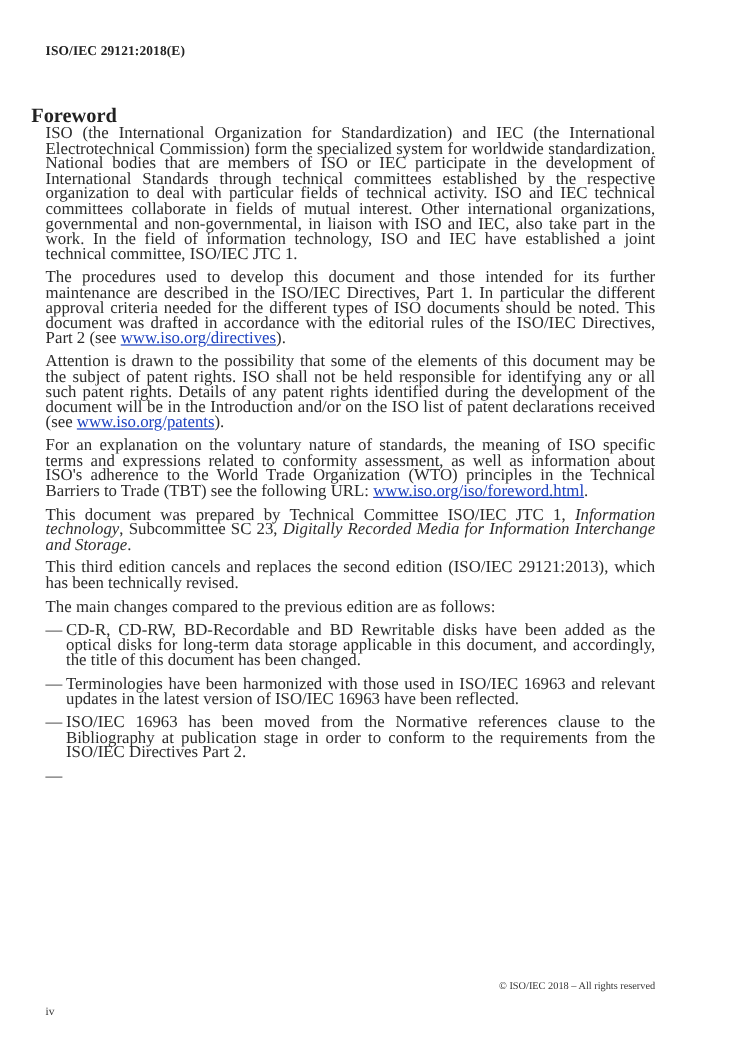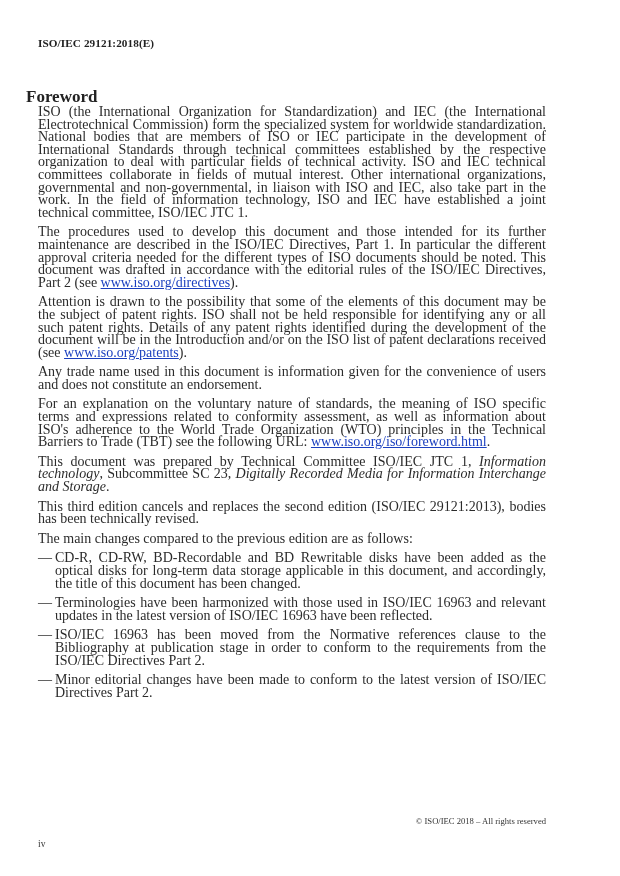--- a/index.html
+++ b/index.html
@@ -28,32 +28,31 @@
 
 <h1 class="title">Foreword</h1>
 
 <div class="body">
   <p>ISO (the International Organization for Standardization) and IEC (the International Electrotechnical Commission) form the specialized system for worldwide standardization. National bodies that are members of ISO or IEC participate in the development of International Standards through technical committees established by the respective organization to deal with particular fields of technical activity. ISO and IEC technical committees collaborate in fields of mutual interest. Other international organizations, governmental and non-governmental, in liaison with ISO and IEC, also take part in the work. In the field of information technology, ISO and IEC have established a joint technical committee, ISO/IEC JTC 1.</p>
 
   <p><span>The procedures used to develop this document and those intended for its further maintenance are described in the ISO/IEC Directives, Part 1. In particular the different approval criteria needed for the different types of ISO documents should be noted. This document was drafted in accordance with the editorial rules of the ISO/IEC Directives, Part 2 (see </span><a>www.iso.org/directives</a><span>).</span></p>
 
   <p><span>Attention is drawn to the possibility that some of the elements of this document may be the subject of patent rights. ISO shall not be held responsible for identifying any or all such patent rights. Details of any patent rights identified during the development of the document will be in the Introduction and/or on the ISO list of patent declarations received (see </span><a>www.iso.org/patents</a><span>).</span></p>
 
-  <p>Any trade name used in this document is information given for the convenience of users and does not constitute an endorsement.</p>
 
   <p><span>For an explanation on the voluntary nature of standards, the meaning of ISO specific terms and expressions related to conformity assessment, as well as information about ISO's adherence to the World Trade Organization (WTO) principles in the Technical Barriers to Trade (TBT) see the following URL: </span><a>www.iso.org/iso/foreword.html</a><span>.</span></p>
 
   <p><span>This document was prepared by Technical Committee ISO/IEC JTC 1, </span><i>Information technology</i><span>, Subcommittee SC 23, </span><i>Digitally Recorded Media for Information Interchange and Storage</i><span>.</span></p>
 
-  <p>This third edition cancels and replaces the second edition (ISO/IEC 29121:2013), bodies has been technically revised.</p>
+  <p>This third edition cancels and replaces the second edition (ISO/IEC 29121:2013), which has been technically revised.</p>
 
   <p>The main changes compared to the previous edition are as follows:</p>
 
   <ul>
     <li><span class="dash">—</span><span>CD-R, CD-RW, BD-Recordable and BD Rewritable disks have been added as the optical disks for long-term data storage applicable in this document, and accordingly, the title of this document has been changed.</span></li>
     <li><span class="dash">—</span><span>Terminologies have been harmonized with those used in ISO/IEC 16963 and relevant updates in the latest version of ISO/IEC 16963 have been reflected.</span></li>
     <li><span class="dash">—</span><span>ISO/IEC 16963 has been moved from the Normative references clause to the Bibliography at publication stage in order to conform to the requirements from the ISO/IEC Directives Part 2.</span></li>
-    <li><span class="dash">—</span><span>Minor editorial changes have been made to conform to the latest version of ISO/IEC Directives Part 2.</span></li>
+    <li><span class="dash">—</span></li>
   </ul>
 </div>
 
 <div class="footer-left">iv</div>
 <div class="footer-right">© ISO/IEC 2018 – All rights reserved</div>
 
 </body></html>

